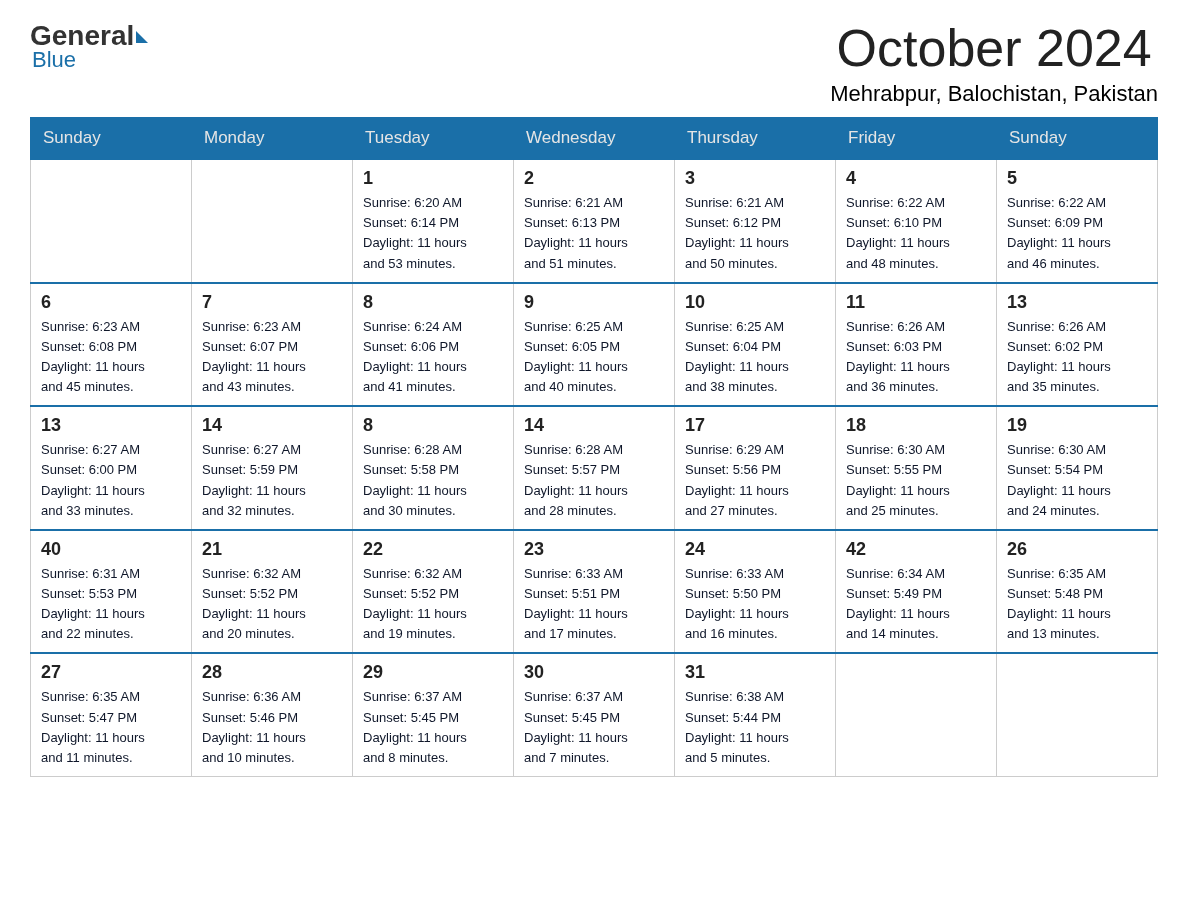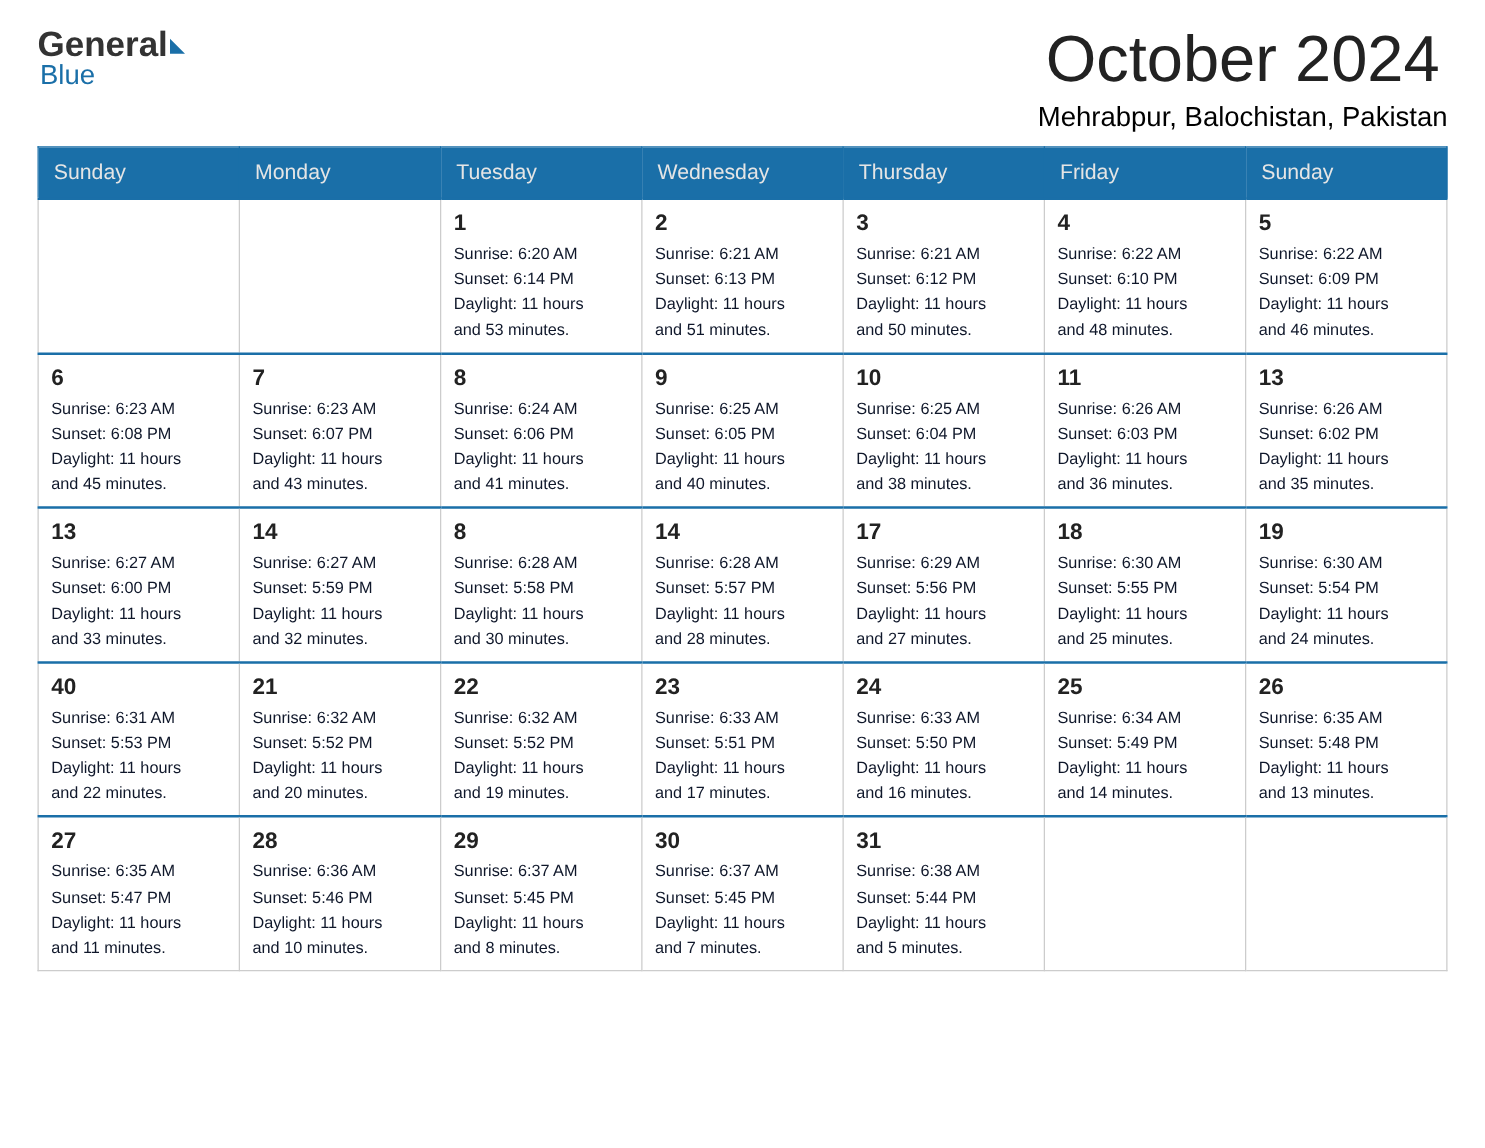--- a/index.html
+++ b/index.html
@@ -223,21 +223,21 @@
         </td>
         <td>
           <div class="day-number">23</div>
           <div class="day-info">Sunrise: 6:33 AM<br>Sunset: 5:51 PM<br>Daylight: 11 hours<br>and 17 minutes.</div>
         </td>
         <td>
           <div class="day-number">24</div>
           <div class="day-info">Sunrise: 6:33 AM<br>Sunset: 5:50 PM<br>Daylight: 11 hours<br>and 16 minutes.</div>
         </td>
         <td>
-          <div class="day-number">25</div>
+          <div class="day-number">42</div>
           <div class="day-info">Sunrise: 6:34 AM<br>Sunset: 5:49 PM<br>Daylight: 11 hours<br>and 14 minutes.</div>
         </td>
         <td>
           <div class="day-number">26</div>
           <div class="day-info">Sunrise: 6:35 AM<br>Sunset: 5:48 PM<br>Daylight: 11 hours<br>and 13 minutes.</div>
         </td>
       </tr>
       <tr>
         <td>
           <div class="day-number">27</div>

